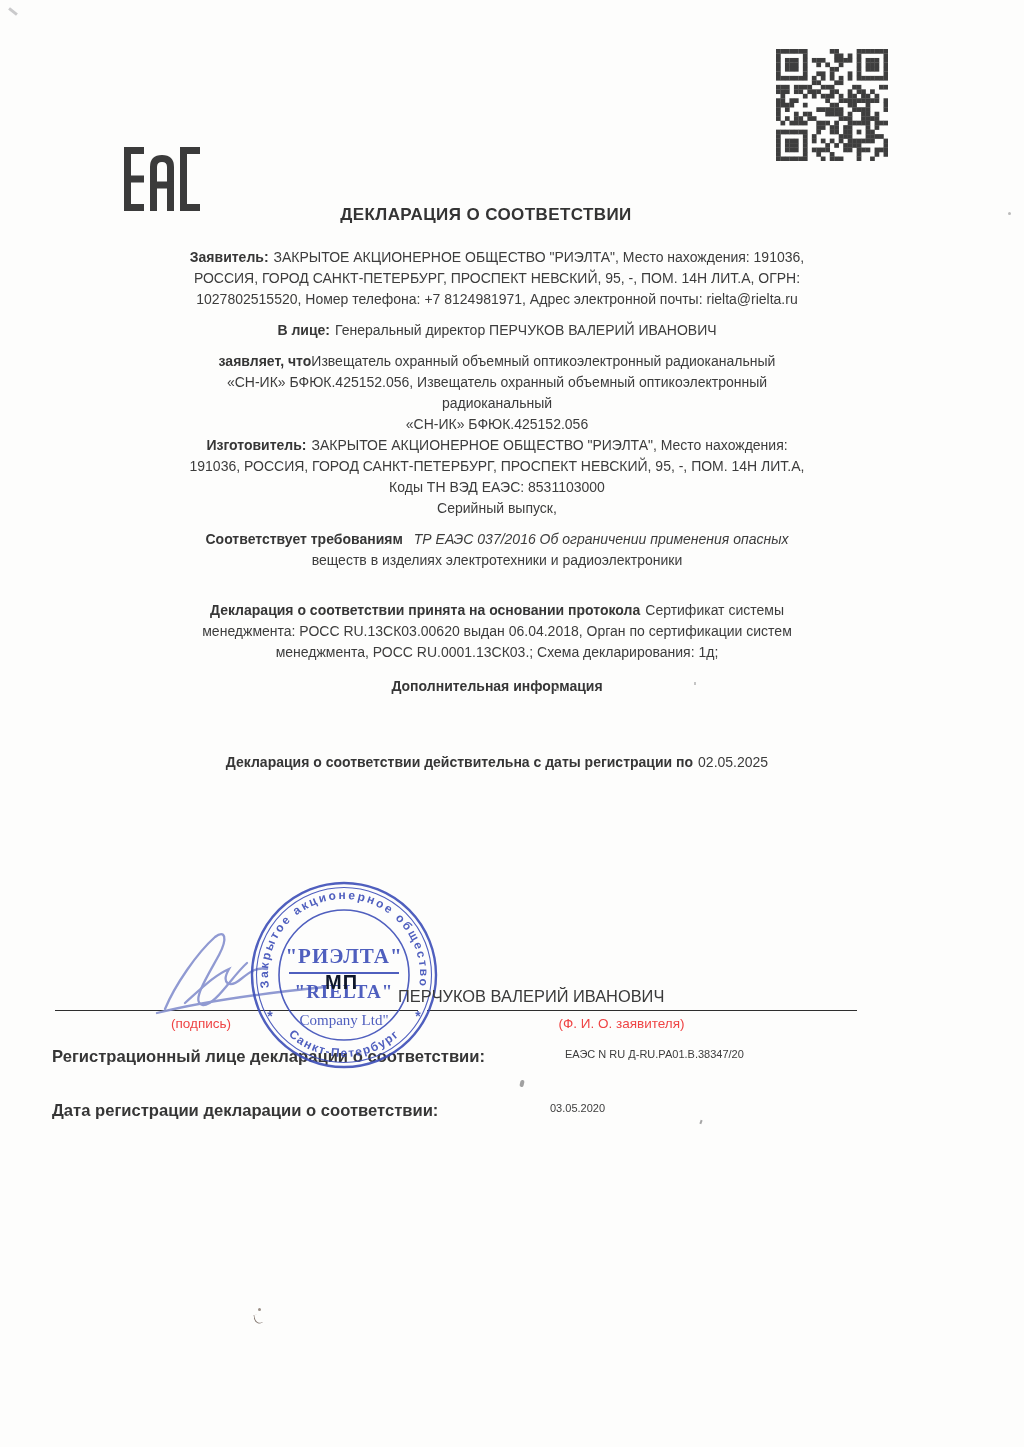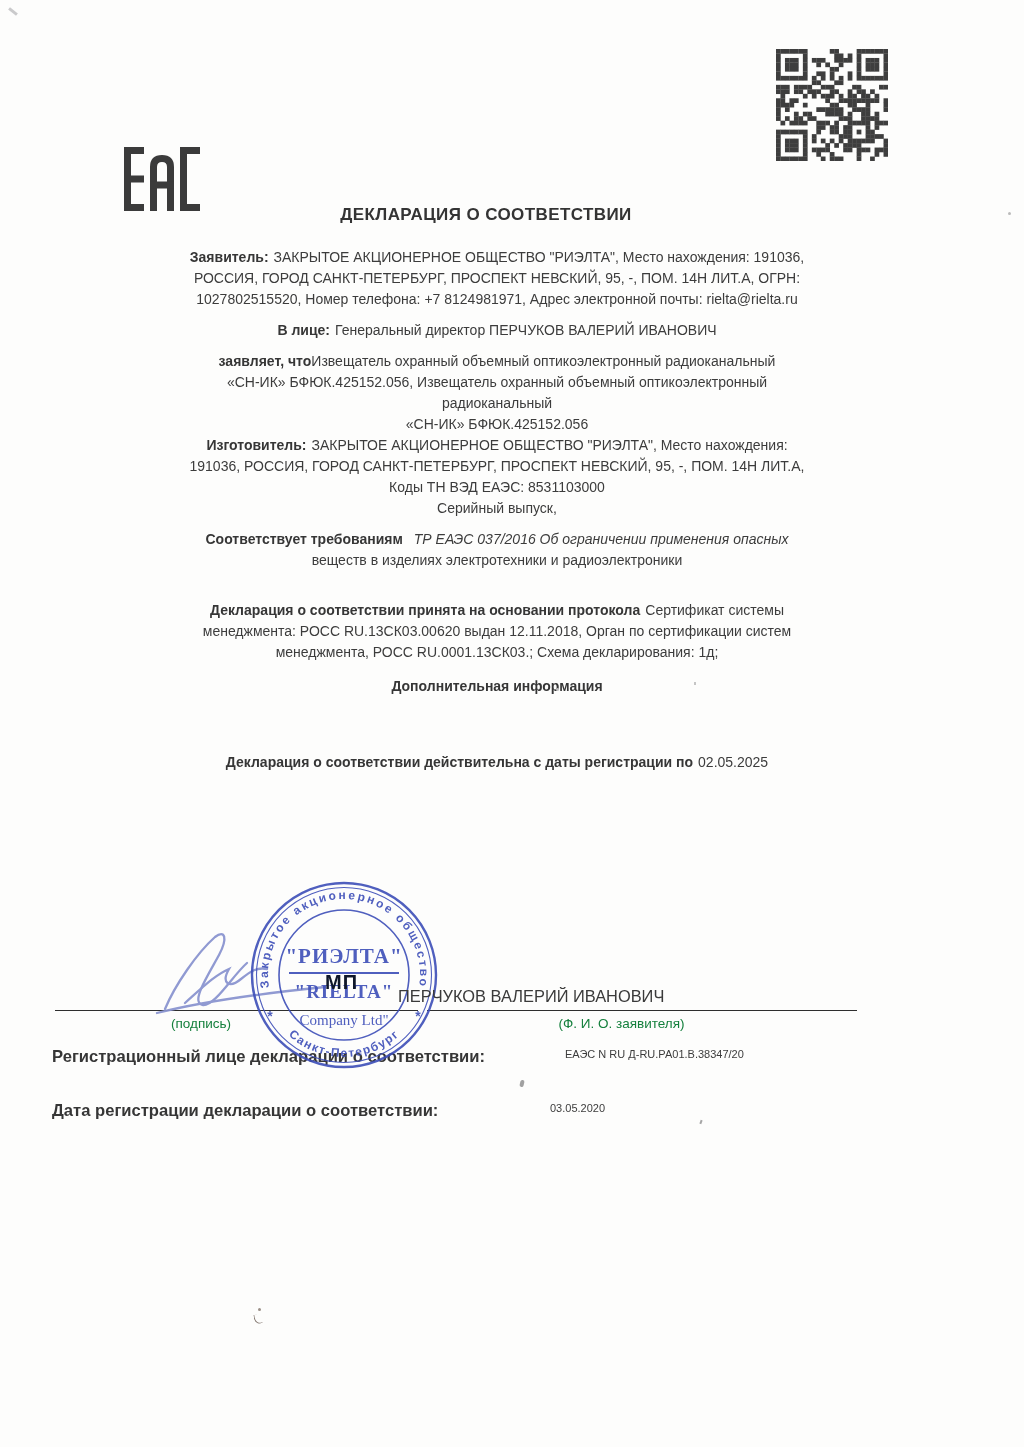--- a/index.html
+++ b/index.html
@@ -8,21 +8,21 @@
   .page { position:relative; width:1024px; height:1447px; background:#fdfdfc; color:#3c3c3c; overflow:hidden; }
   .abs { position:absolute; }
   .title { font-weight:700; font-size:17px; letter-spacing:.4px; text-align:center; color:#343434; }
   .para { font-size:14px; line-height:21px; color:#3c3c3c;text-align:center; }
   .para .line { display:block; min-height:21px; }
   .para b, .blab { font-weight:700; color:#363636; }
   .sp5  { margin-left:5px; }
   .sp13 { }
   .sp11 { margin-left:11px;font-style:italic; }
   .rule { border-top:1.6px solid #2e2e2e; height:0; z-index:1; }
-  .cap { font-size:13.5px; color:#15803d; text-align:center; }
+  .cap { font-size:13.5px; color:#ef4444; text-align:center; }
   .val { font-size:11px; color:#3c3c3c; }
   .name { font-size:16.4px; color:#3a3a3a; z-index:4; }
   .mp { font-size:20px; font-weight:700; color:#0f172a; letter-spacing:1px; z-index:5; }
   .sig { z-index:2; }
   .stampbox { z-index:3; }
   .stamp circle, .stamp line { stroke:#3d4eb8; fill:none; }
   .stamp text { fill:#3d4eb8; }
   .ring { font-size:12px; font-weight:700; letter-spacing:2.2px; font-family:"Liberation Sans",sans-serif; }
   .star { font-size:14px; font-weight:700; }
   .c1 { font-family:"Liberation Serif",serif; font-size:21px; font-weight:700; letter-spacing:1px; }
@@ -392,21 +392,21 @@
     <span class="line">Серийный выпуск,</span>
   </div>
 
   <div class="abs para" style="left:52px;top:529px;width:890px;">
     <span class="line"><b>Соответствует требованиям</b><span class="sp11">ТР ЕАЭС 037/2016 Об ограничении применения опасных</span></span>
     <span class="line">веществ в изделиях электротехники и радиоэлектроники</span>
   </div>
 
   <div class="abs para" style="left:52px;top:600px;width:890px;">
     <span class="line"><b>Декларация о соответствии принята на основании протокола</b><span class="sp5">Сертификат системы</span></span>
-    <span class="line">менеджмента: РОСС RU.13СК03.00620 выдан 12.11.2018, Орган по сертификации систем</span>
+    <span class="line">менеджмента: РОСС RU.13СК03.00620 выдан 06.04.2018, Орган по сертификации систем</span>
     <span class="line">менеджмента, РОСС RU.0001.13СК03.; Схема декларирования: 1д;</span>
   </div>
 
   <div class="abs para" style="left:52px;top:676px;width:890px;">
     <span class="line"><b>Дополнительная информация</b></span>
   </div>
 
   <div class="abs para" style="left:52px;top:752px;width:890px;">
     <span class="line"><b>Декларация о соответствии действительна с даты регистрации по</b><span class="sp5">02.05.2025</span></span>
   </div>

